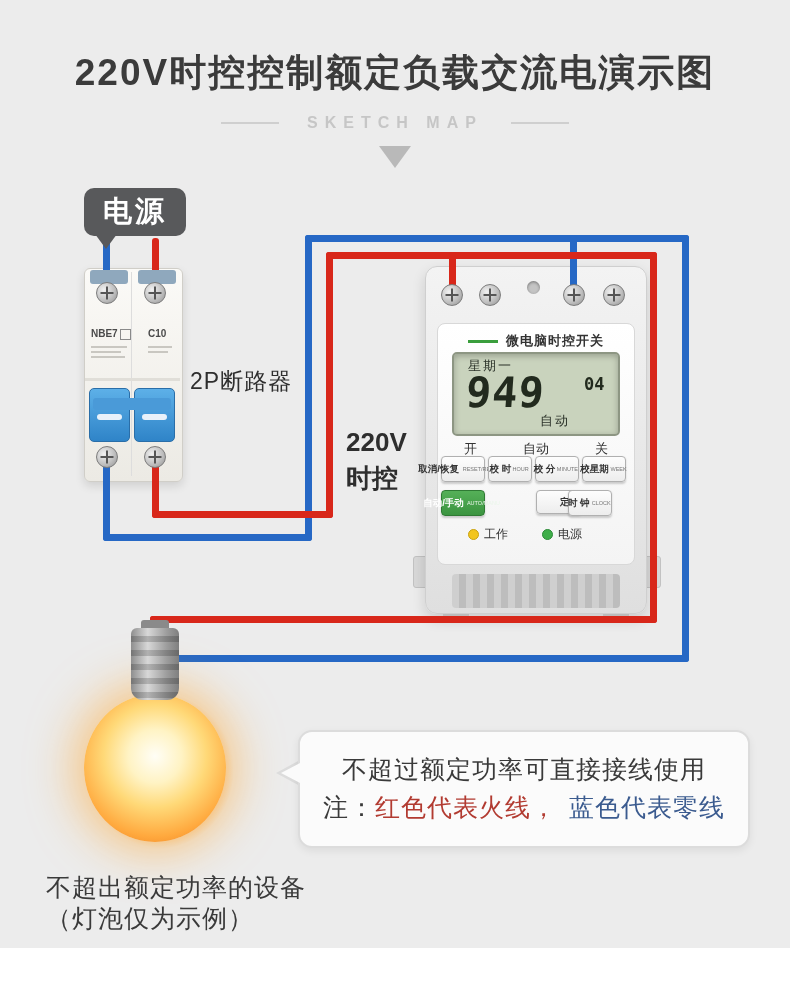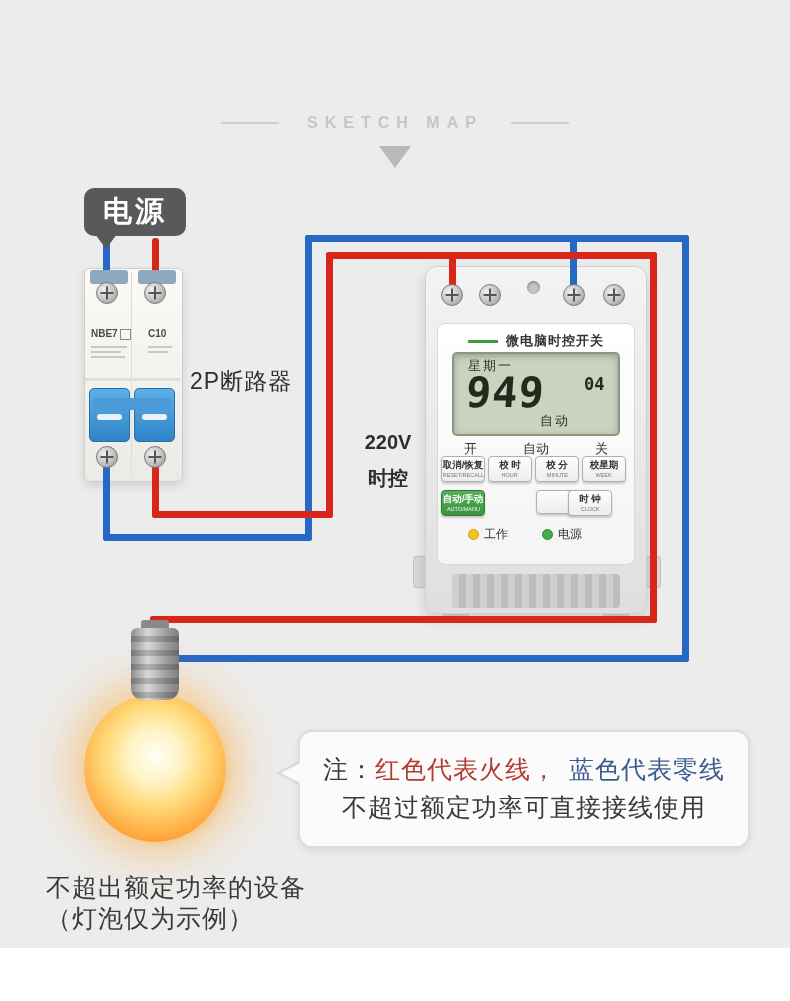--- a/index.html
+++ b/index.html
@@ -50,32 +50,32 @@
   .timer-face{left:437px;top:323px;width:198px;height:242px;background:linear-gradient(180deg,#ffffff,#f4f4f4);border:1px solid #d8d8d8;border-radius:8px;z-index:3;box-sizing:border-box;}
   .timer-header{left:437px;top:332px;width:198px;display:flex;align-items:center;justify-content:center;gap:8px;z-index:5;}
   .green-dash{width:30px;height:3px;background:#3a9e3c;}
   .timer-header-text{font-size:13px;color:#333;font-weight:bold;letter-spacing:1px;}
   .lcd{left:452px;top:352px;width:168px;height:84px;background:#c9d3bd;border:2px solid #8d9683;border-radius:5px;z-index:4;box-shadow:inset 0 2px 6px rgba(0,0,0,.25);box-sizing:border-box;}
   .lcd-day{left:468px;top:357px;font-size:13px;color:#2c332a;letter-spacing:2px;z-index:5;}
   .lcd-time{left:466px;top:368px;font-size:42px;font-weight:bold;font-family:"DejaVu Sans Mono",monospace;color:#222a1e;letter-spacing:1px;transform:skewX(-4deg);z-index:5;}
   .lcd-seconds{left:584px;top:374px;font-size:17px;font-weight:bold;font-family:"DejaVu Sans Mono",monospace;color:#222a1e;z-index:5;}
   .lcd-mode{left:540px;top:412px;font-size:13px;color:#2c332a;letter-spacing:2px;z-index:5;}
   .lcd-state-row{left:452px;top:440px;width:168px;display:flex;justify-content:space-between;padding:0 12px;box-sizing:border-box;font-size:13px;color:#333;z-index:5;}
-  .btn{position:absolute;background:linear-gradient(#fdfdfd,#ededed);border:1px solid #b0b0b0;border-radius:4px;box-shadow:0 1.5px 2px rgba(0,0,0,.18);display:flex;flex-direction:column;align-items:center;justify-content:center;line-height:1.1;z-index:5;box-sizing:border-box;}
+  .btn{position:absolute;background:linear-gradient(#fdfdfd,#ededed);border:1px solid #b0b0b0;border-radius:4px;box-shadow:0 1.5px 2px rgba(0,0,0,.18);display:flex;flex-direction:row;align-items:center;justify-content:center;line-height:1.1;z-index:5;box-sizing:border-box;}
   .btn .cn{font-size:9.5px;color:#333;font-weight:bold;white-space:nowrap;}
   .btn .en{font-size:6.5px;color:#777;white-space:nowrap;transform:scale(.85);}
   .btn-green{background:linear-gradient(#55b058,#3b9440);border-color:#2f7a34;}
   .btn-green .cn{color:#fff;}
   .btn-green .en{color:#eaf6ea;}
   .indicator{position:absolute;display:flex;align-items:center;gap:5px;z-index:5;font-size:12px;color:#333;}
   .led{width:9px;height:9px;border-radius:50%;}
   .led-work{background:#f2c51d;border:1px solid #c9a20f;}
   .led-power{background:#3fae4a;border:1px solid #2d8a38;}
   .timer-ribs{left:452px;top:574px;width:168px;height:34px;background:repeating-linear-gradient(90deg,#cfcfcf 0 7px,#bdbdbd 7px 14px);border-radius:4px;z-index:4;}
-  .timer-side-label{left:346px;top:424px;width:84px;text-align:center;font-size:20px;font-weight:bold;color:#2e2e2e;line-height:36px;z-index:5;}
+  .timer-side-label{left:346px;top:424px;width:84px;font-size:26px;font-weight:bold;color:#2e2e2e;line-height:36px;z-index:5;}
 
   
   .bulb-glow{left:62px;top:668px;width:196px;height:206px;border-radius:50%;background:radial-gradient(closest-side,rgba(255,224,140,.95),rgba(255,170,60,.55) 55%,rgba(236,236,236,0) 75%);z-index:2;}
   .bulb-glass{left:84px;top:694px;width:142px;height:148px;border-radius:50%;background:radial-gradient(circle at 50% 42%,#fffef6 0%,#fff3c4 24%,#ffd978 46%,#ffa93e 72%,#f08423 90%,#e8790f 100%);box-shadow:0 0 46px 10px rgba(255,165,45,.55);z-index:5;}
   .bulb-base{left:131px;top:628px;width:48px;height:72px;background:linear-gradient(90deg,#8e8e8e,#d8d8d8 35%,#9c9c9c 75%,#7f7f7f);border-radius:6px 6px 12px 12px;z-index:6;overflow:hidden;}
   .bulb-base::before{content:"";position:absolute;left:0;top:0;width:100%;height:100%;background:repeating-linear-gradient(180deg,rgba(0,0,0,0) 0 8px,rgba(0,0,0,.18) 8px 14px);}
   .bulb-cap{left:141px;top:620px;width:28px;height:12px;background:#8a8a8a;border-radius:3px;z-index:6;}
 
   
   .note-bubble{left:298px;top:730px;width:452px;height:118px;background:#fbfbfb;border:2px solid #dcdcdc;border-radius:14px;z-index:7;box-sizing:border-box;text-align:center;padding-top:18px;line-height:38px;box-shadow:0 3px 8px rgba(0,0,0,.07);}
@@ -89,20 +89,21 @@
   .caption{left:46px;top:872px;font-size:25px;color:#3a3a3a;line-height:31px;letter-spacing:1px;z-index:5;}
   .bottom-strip{left:0;top:948px;width:790px;height:53px;background:#ffffff;z-index:1;}
 </style>
 </head>
 <body>
 
 <div class="stage">
 
   <div class="abs bottom-strip"></div>
 
+  <div class="abs main-title">220V时控控制额定负载交流电演示图</div>
   <div class="abs sketch-row">
     <div class="sketch-line"></div>
     <div class="sketch-text">SKETCH MAP</div>
     <div class="sketch-line"></div>
   </div>
   <div class="abs down-triangle"></div>
 
   <div class="abs power-badge">电源</div>
   <div class="abs power-badge-tail"></div>
 
@@ -222,24 +223,24 @@
   </div>
 
   <div class="abs bulb-glow"></div>
   <div class="abs bulb-cap"></div>
   <div class="abs bulb-glass"></div>
   <div class="abs bulb-base"></div>
 
   <div class="abs bubble-tail-outer"></div>
   <div class="abs bubble-tail-inner"></div>
   <div class="abs note-bubble">
+    <div class="note-line">不超过额定功率可直接接线使用</div>
     <div class="note-line">
       <span>注：</span><span class="note-live">红色代表火线，</span><span class="note-neutral">蓝色代表零线</span>
     </div>
-    <div class="note-line">不超过额定功率可直接接线使用</div>
   </div>
 
   <div class="abs caption">
     <div>不超出额定功率的设备</div>
     <div>（灯泡仅为示例）</div>
   </div>
 
 </div>
 
 </body></html>

